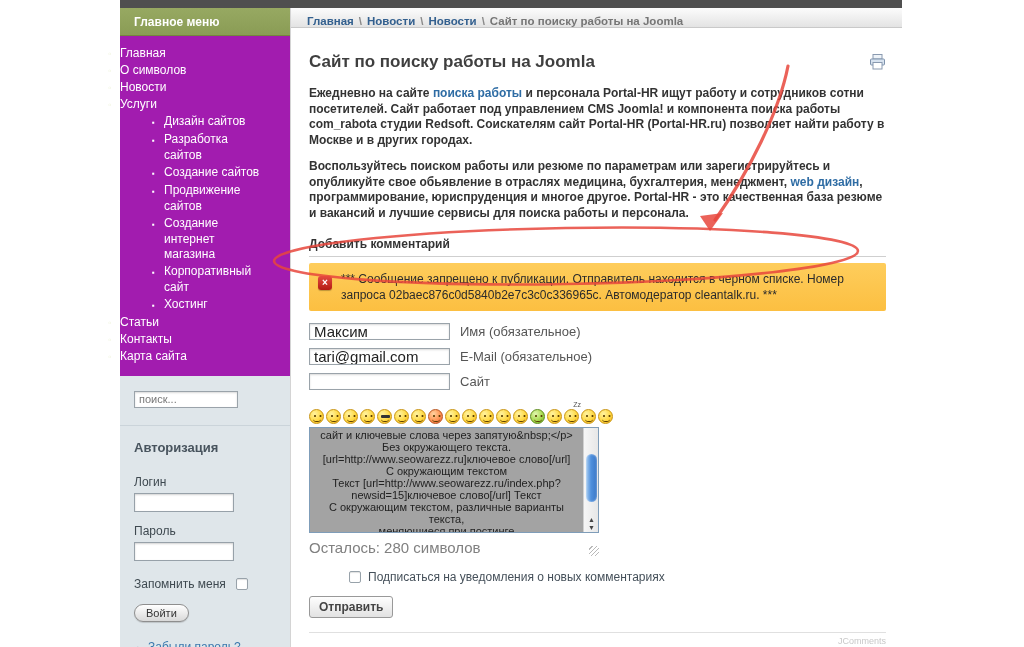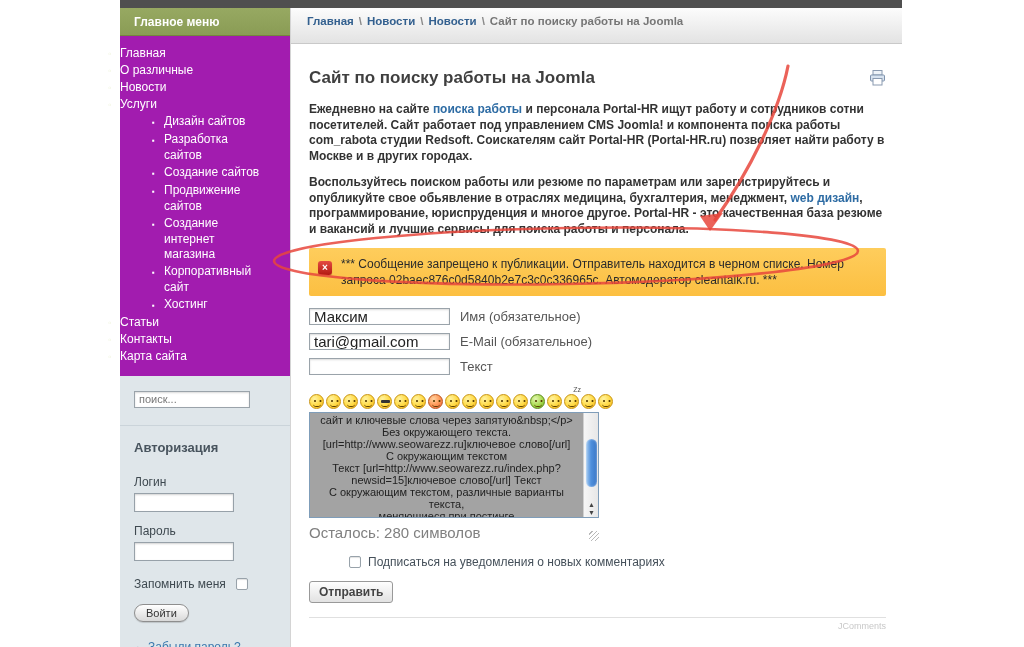--- a/index.html
+++ b/index.html
@@ -19,41 +19,41 @@
   ul.menu { list-style:none; padding:8px 8px 0 0; }
   ul.menu li { color:#fff; font-size:12px; line-height:15px; margin:2px 0; }
   ul.menu li a { color:#fff; text-decoration:none; cursor:pointer; }
   ul.menu li.l1 { text-indent:-12px; }
   ul.menu li.l2 { padding-left:44px; text-indent:-12px; padding-right:16px; max-width:158px; }
   .blt1 { display:inline-block; width:12px; text-indent:0; color:#eef3da; font-size:10px; }
   .blt2 { display:inline-block; width:12px; text-indent:0; color:#fff; font-size:8px; }
 
   .sidebar-lower { background:#dfe6ea; height:305px; overflow:hidden; }
   .search-sec { padding:13px 14px 12px; border-bottom:1px solid #cbd4da; height:50px; }
-  .search-sec input { width:116px; height:17px; border:1px solid #9aa3aa; font-size:11px;
+  .search-sec input { width:104px; height:17px; border:1px solid #9aa3aa; font-size:11px;
                       color:#777; padding:1px 4px; box-shadow:inset 0 1px 2px rgba(0,0,0,.15); }
   .auth-sec { padding:10px 14px; }
   .auth-title { font-size:13px; font-weight:bold; color:#48545e; margin:4px 0 20px; }
   .auth-label { font-size:12px; color:#3e4950; margin-bottom:4px; }
   .auth-sec input[type=text], .auth-sec input[type=password] {
       width:100px; height:19px; border:1px solid #97a1a9; margin-bottom:12px;
       box-shadow:inset 0 1px 2px rgba(0,0,0,.18); }
   .remember-row { font-size:12px; color:#3e4950; margin:4px 0 12px; display:flex; align-items:center; gap:10px; }
   .cbx { display:inline-block; width:12px; height:12px; background:#fff; border:1px solid #98a2aa;
          border-radius:2px; box-shadow:inset 0 1px 1px rgba(0,0,0,.12); }
   .login-btn { font-size:11px; color:#333; background:linear-gradient(#ffffff,#d9d9d9);
                border:1px solid #8e8e8e; border-radius:9px; padding:2px 11px; cursor:pointer;
                box-shadow:0 1px 1px rgba(0,0,0,.15); }
   ul.auth-links { list-style:none; margin-top:16px; }
   ul.auth-links li { font-size:12px; line-height:19px; padding-left:14px; text-indent:-12px; }
   ul.auth-links li a { color:#3a78ad; text-decoration:none; cursor:pointer; }
 
   
   .main { flex:1; background:#fff; border-left:1px solid #d4d4d4; }
-  .breadcrumb { height:36px; line-height:27px; padding:0 16px; font-size:11.5px; font-weight:bold;
+  .breadcrumb { height:20px; line-height:27px; padding:0 16px; font-size:11.5px; font-weight:bold;
                 background:linear-gradient(#fcfcfc,#e3e3e3); border-bottom:1px solid #c9c9c9;
                 color:#777; white-space:nowrap; }
   .breadcrumb a { color:#33608f; text-decoration:none; cursor:pointer; }
   .breadcrumb .sep { color:#8a8a8a; padding:0 5px; }
   .breadcrumb .cur { color:#767676; }
 
   .content { padding:24px 16px 0 18px; min-height:579px; position:relative; }
   .title-row { display:flex; justify-content:space-between; align-items:flex-start; margin-bottom:12px; }
   h1.art-title { font-size:17px; font-weight:bold; color:#3f3f3f; }
   .print-icon { cursor:pointer; margin-top:2px; }
@@ -121,21 +121,21 @@
 <div id="page">
   <div class="topbar"></div>
 
   <div class="cols">
 
     <div class="sidebar">
       <div class="menu-block">
         <div class="menu-title">Главное меню</div>
         <ul class="menu">
             <li class="l1"><span class="blt1">◦</span><a>Главная</a></li>
-            <li class="l1"><span class="blt1">◦</span><a>О различные</a></li>
+            <li class="l1"><span class="blt1">◦</span><a>О символов</a></li>
             <li class="l1"><span class="blt1">◦</span><a>Новости</a></li>
             <li class="l1"><span class="blt1">◦</span><a>Услуги</a></li>
             <li class="l2"><span class="blt2">▪</span><a>Дизайн сайтов</a></li>
             <li class="l2"><span class="blt2">▪</span><a>Разработка сайтов</a></li>
             <li class="l2"><span class="blt2">▪</span><a>Создание сайтов</a></li>
             <li class="l2"><span class="blt2">▪</span><a>Продвижение сайтов</a></li>
             <li class="l2"><span class="blt2">▪</span><a>Создание интернет магазина</a></li>
             <li class="l2"><span class="blt2">▪</span><a>Корпоративный сайт</a></li>
             <li class="l2"><span class="blt2">▪</span><a>Хостинг</a></li>
             <li class="l1"><span class="blt1">◦</span><a>Статьи</a></li>
@@ -174,38 +174,39 @@
             <svg width="17" height="16" viewBox="0 0 17 16">
               <rect x="4" y="0.5" width="9" height="4.5" fill="#eef3f8" stroke="#8a9ab0"></rect>
               <rect x="1.5" y="5" width="14" height="6" rx="1" fill="#d7e2ef" stroke="#7f93ad"></rect>
               <rect x="4" y="8.5" width="9" height="6.5" fill="#ffffff" stroke="#8a9ab0"></rect>
             </svg>
           </span>
         </div>
         <p class="body-p" id="p1"><span>Ежедневно на сайте </span><a>поиска работы</a><span> и персонала Portal-HR ищут работу и сотрудников сотни посетителей. Сайт работает под управлением CMS Joomla! и компонента поиска работы com_rabota студии Redsoft.  Соискателям сайт Portal-HR (Portal-HR.ru) позволяет найти работу в Москве и в других городах.</span></p>
         <p class="body-p" id="p2"><span>Воспользуйтесь поиском работы или резюме по параметрам или зарегистрируйтесь и опубликуйте свое обьявление в отраслях медицина, бухгалтерия, менеджмент, </span><a>web дизайн</a><span>, программирование, юриспруденция и многое другое. Portal-HR - это качественная база резюме и вакансий и лучшие сервисы для поиска работы и персонала.</span></p>
 
+        <div class="comments-head">Добавить комментарий</div>
 
         <div class="warn-box" style="background: linear-gradient(rgb(254, 205, 92), rgb(252, 191, 65));">
           <span class="warn-icon">×</span>
           <span>*** Сообщение запрещено к публикации. Отправитель находится в черном списке. Номер запроса 02baec876c0d5840b2e7c3c0c336965c. Автомодератор cleantalk.ru. ***</span>
         </div>
 
         <div class="frm">
           <div class="frm-row">
             <input type="text" value="Максим" style="">
             <label>Имя (обязательное)</label>
           </div>
           <div class="frm-row">
             <input type="text" value="tari@gmail.com" style="">
             <label>E-Mail (обязательное)</label>
           </div>
           <div class="frm-row">
             <input type="text" value="" style="">
-            <label>Текст</label>
+            <label>Сайт</label>
           </div>
 
           <div class="smiley-row" id="smileys">
               <span class="smiley laugh"></span>
               <span class="smiley grin"></span>
               <span class="smiley smile"></span>
               <span class="smiley smirk"></span>
               <span class="smiley cool"></span>
               <span class="smiley neutral"></span>
               <span class="smiley whistle"></span>

